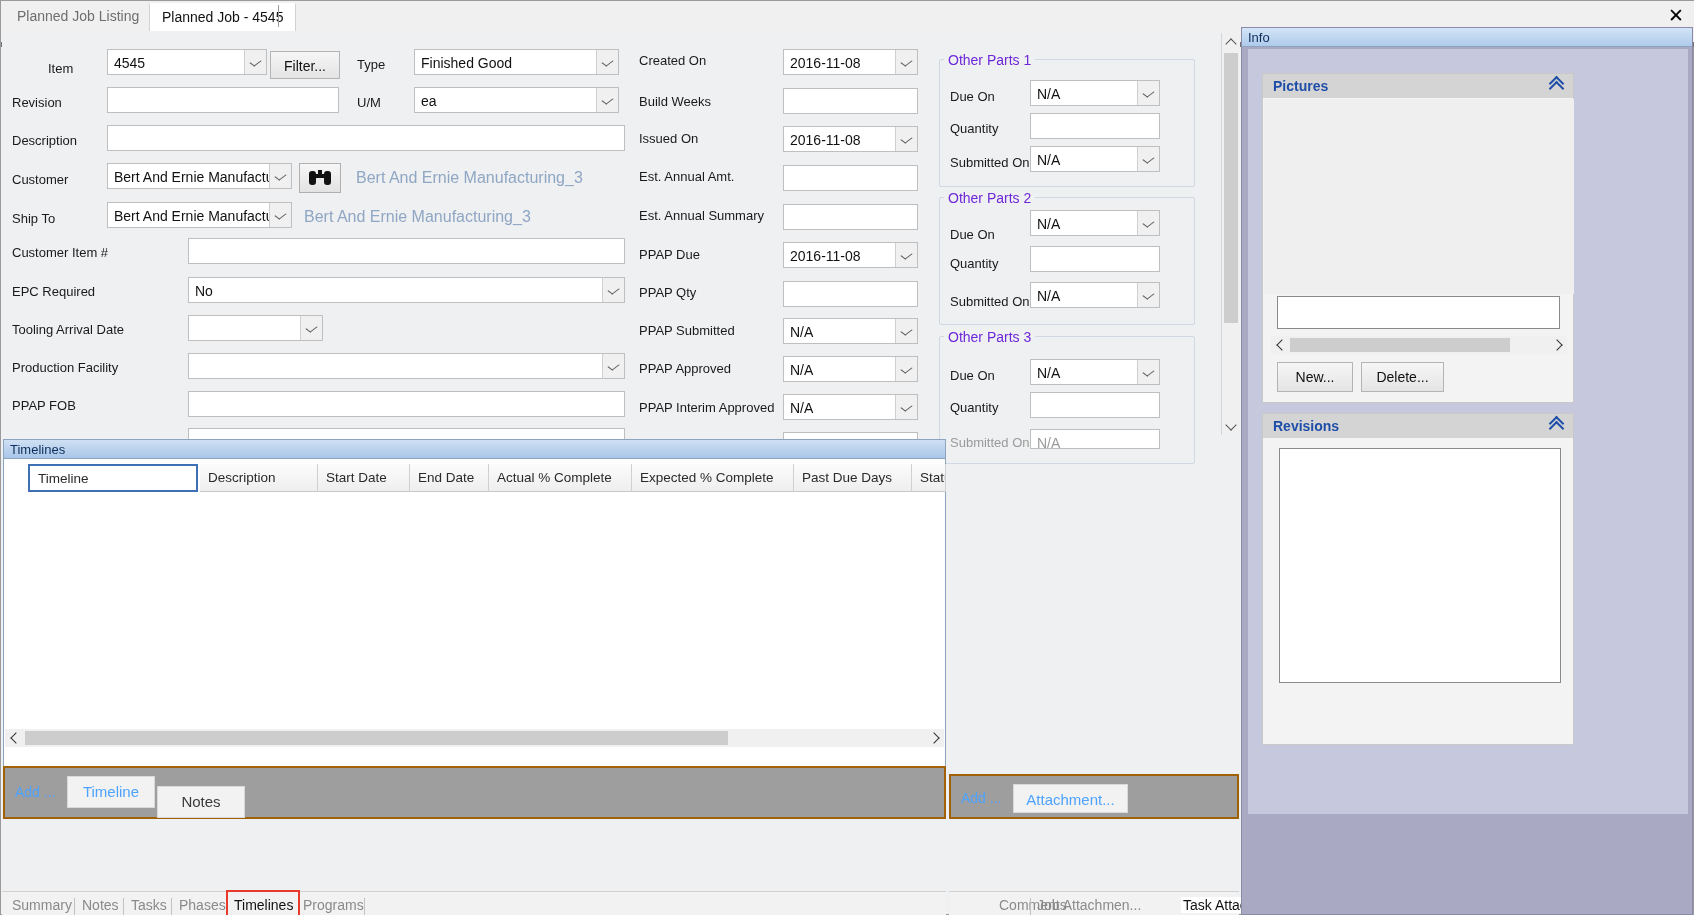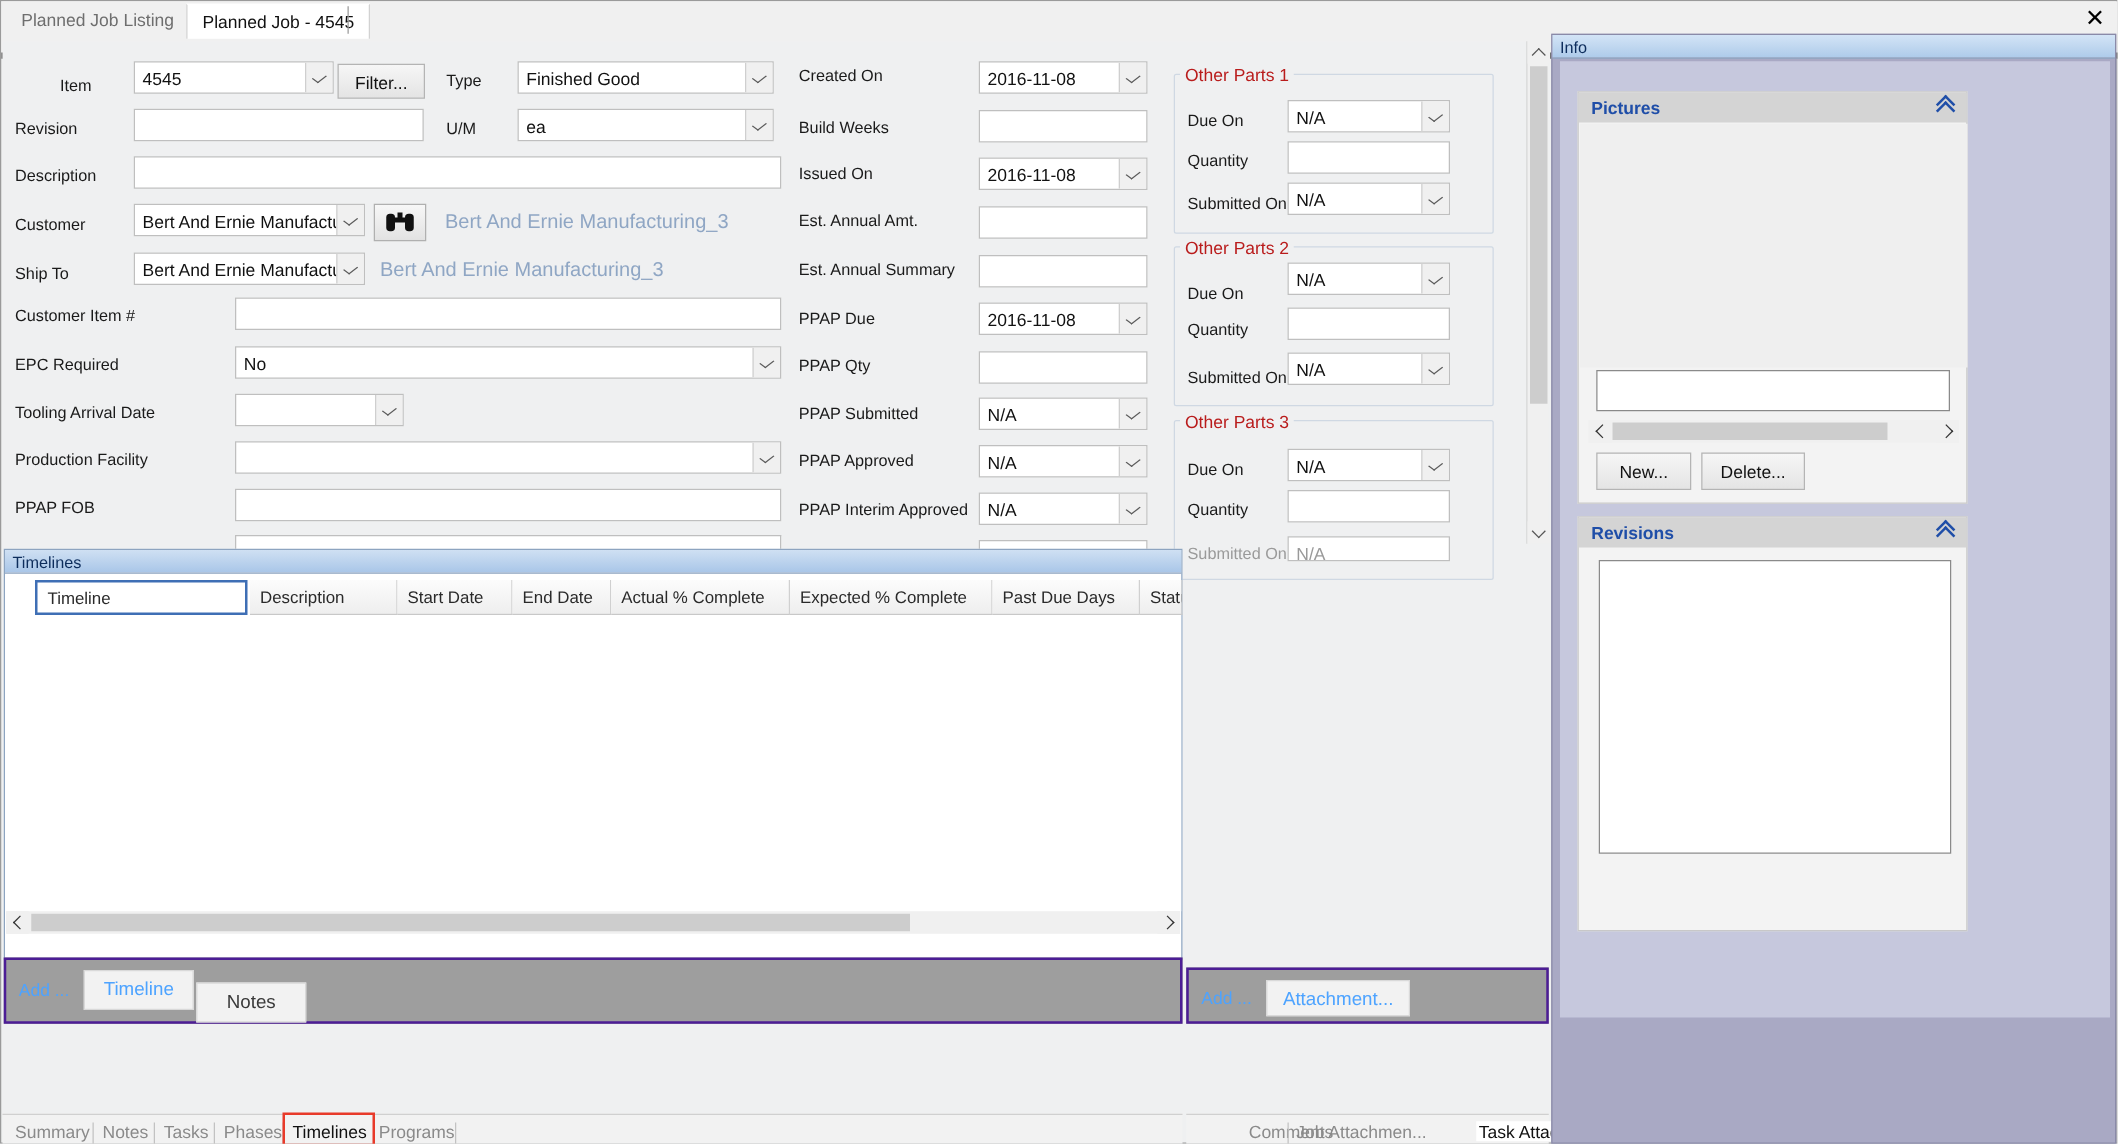--- a/index.html
+++ b/index.html
@@ -127,21 +127,21 @@
 
   
   .groupbox {
     position: absolute;
     border: 1px solid #cfd8e3;
     border-radius: 2px;
   }
   .grouptitle {
     position: absolute;
     font-size: 14px;
-    color: #b91c1c;
+    color: #6d28d9;
     background: #eff0f1;
     padding: 0 4px;
     white-space: nowrap;
   }
 
   
   .vscroll {
     position: absolute; left: 1220px; top: 32px; width: 18px; height: 402px;
     background: #f0f0f0;
     border-left: 1px solid #d6d6d6;
@@ -227,21 +227,21 @@
     transform: rotate(45deg);
   }
   .hscroll .thumb {
     position: absolute; top: 2px; height: 14px; background: #cdcdcd;
   }
 
   
   .actionbar {
     position: absolute;
     background: #9e9e9e;
-    border: 2px solid #4c1d95;
+    border: 2px solid #a16207;
   }
   .addlink {
     position: absolute;
     color: #4da3ff;
     font-size: 14px;
     white-space: nowrap;
   }
   .abtn {
     position: absolute;
     background: #f2f2f2;

